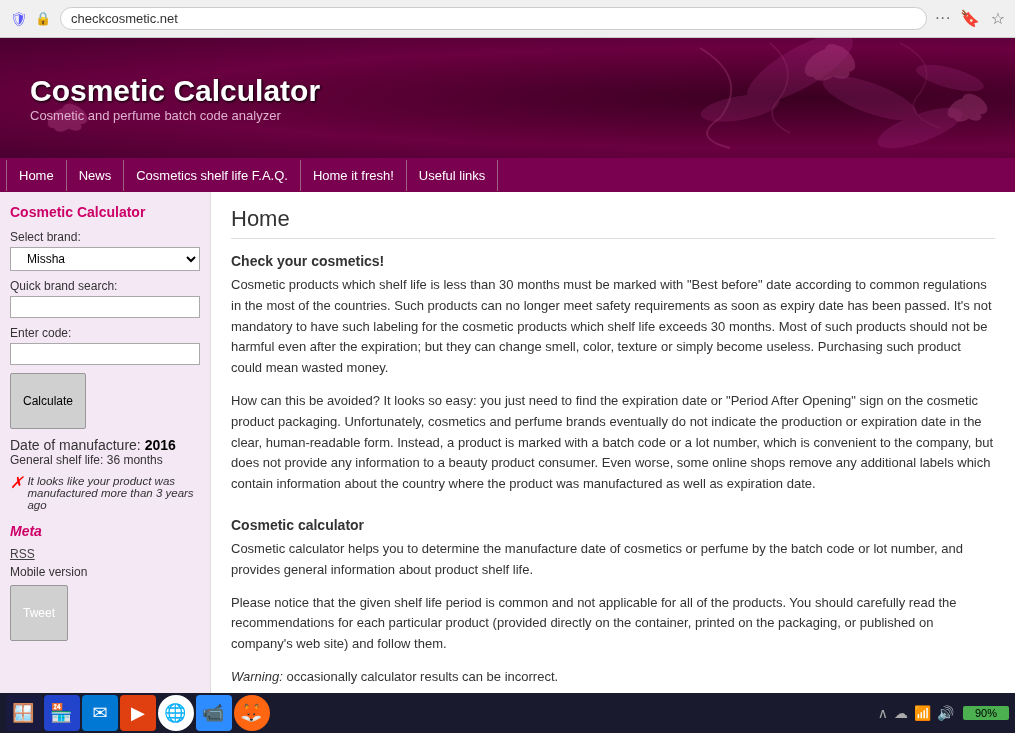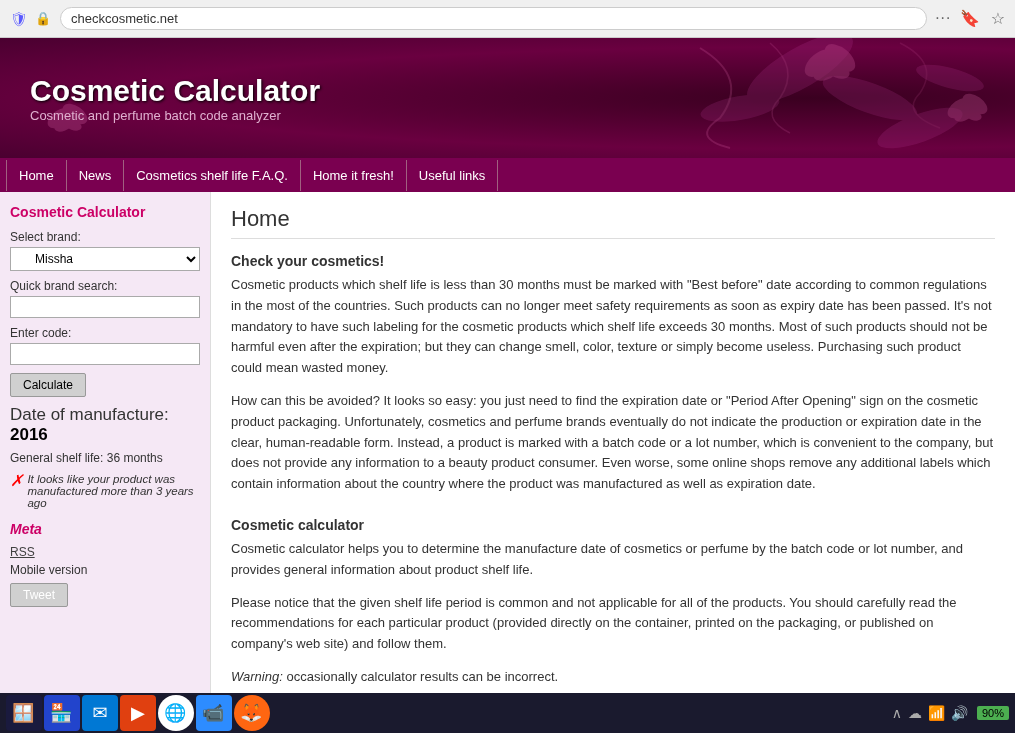--- a/index.html
+++ b/index.html
@@ -114,46 +114,46 @@
       margin-bottom: 10px;
     }
     .sidebar label {
       display: block;
       font-size: 12px;
       margin-bottom: 3px;
       color: #333;
     }
     .sidebar select {
       width: 100%;
-      padding: 3px 20px;
+      padding: 3px 12px;
       font-size: 12px;
       margin-bottom: 8px;
       border: 1px solid #aaa;
       background: white;
     }
     .sidebar input[type="text"] {
       width: 100%;
       padding: 3px 4px;
       font-size: 12px;
       border: 1px solid #aaa;
       background: white;
       margin-bottom: 8px;
     }
     .sidebar button {
       background: #d0d0d0;
       border: 1px solid #999;
-      padding: 4px 12px;
+      padding: 20px 12px;
       font-size: 12px;
       cursor: pointer;
       border-radius: 2px;
       margin-bottom: 8px;
     }
     .manufacture-date {
-      font-size: 17px;
-      margin-bottom: 6px;
+      font-size: 14px;
+      margin-bottom: 0;
       color: #333;
     }
     .manufacture-date strong { color: #000; }
     .shelf-life {
       font-size: 12px;
       margin-bottom: 8px;
       color: #333;
     }
     .warning-box {
       display: flex;
@@ -263,21 +263,21 @@
       display: flex;
       align-items: center;
       gap: 8px;
       color: white;
       font-size: 12px;
     }
     .battery-bar {
       background: #4caf50;
       color: black;
       font-size: 11px;
-      padding: 1px 5px;
+      padding: 1px 12px;
       border-radius: 2px;
     }
     .taskbar-sys-icons {
       display: flex;
       gap: 6px;
       color: #ccc;
       font-size: 14px;
     }
   </style>
 </head>

